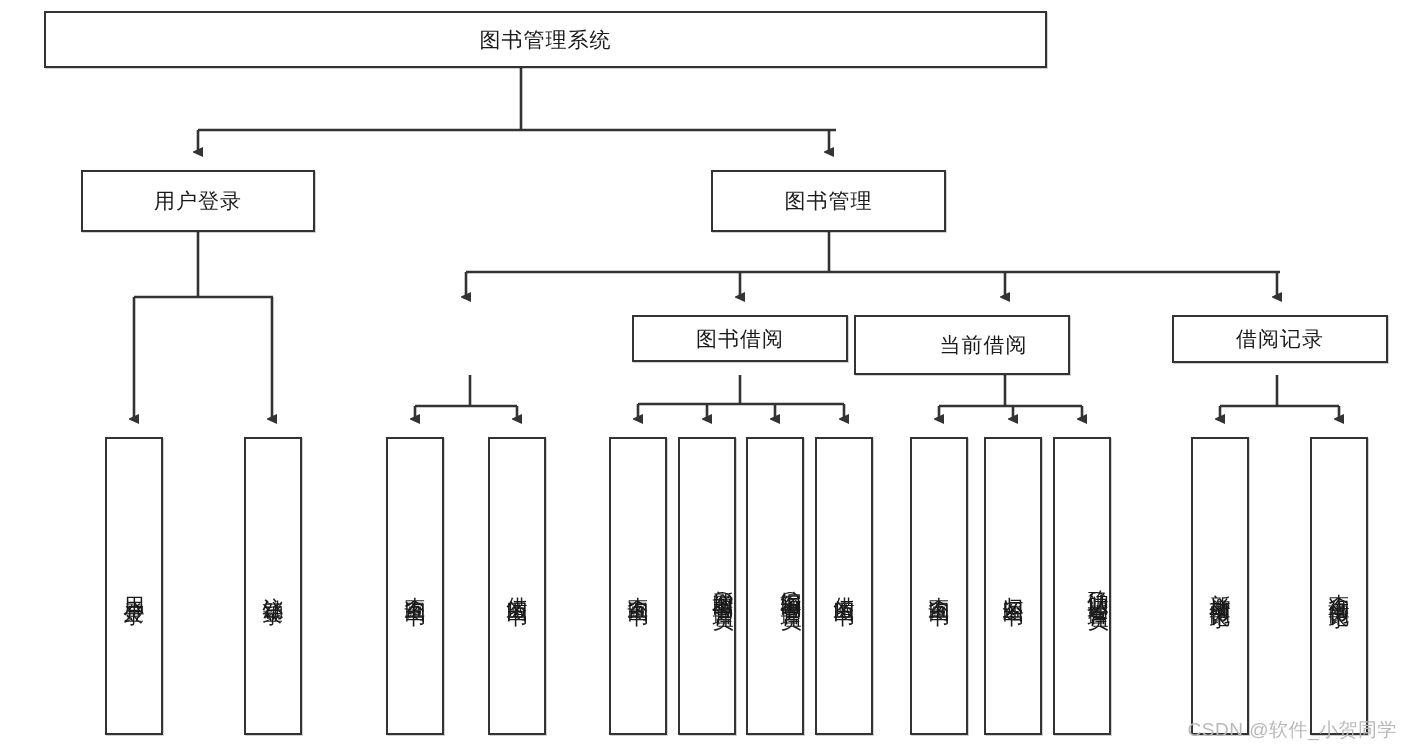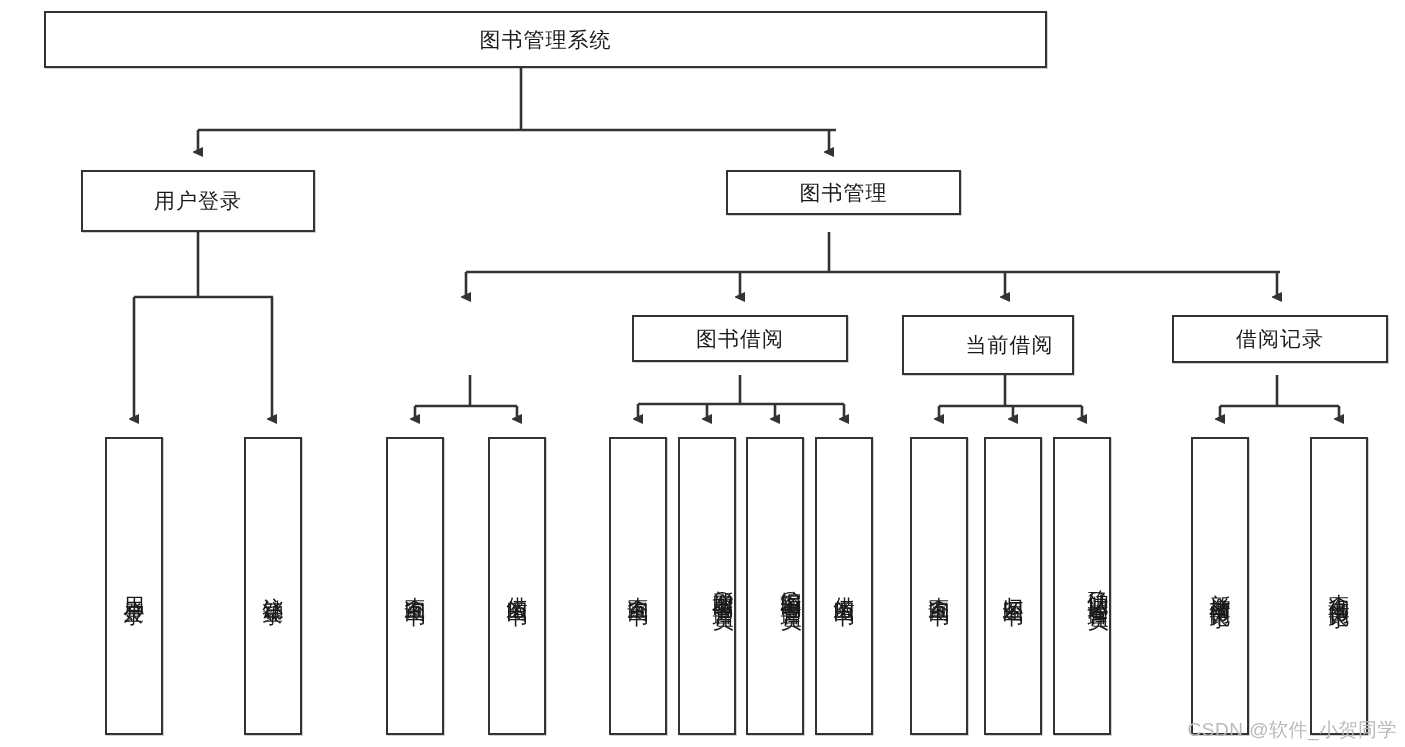--- a/index.html
+++ b/index.html
@@ -124,28 +124,28 @@
     </g>
   </svg>
 
   <div class="node horiz" style="left:20px; top:11px; width:1003px; height:57px;margin-left:24px;">
     <span>图书管理系统</span>
   </div>
 
   <div class="node horiz" style="left:81px; top:170px; width:234px; height:62px;">
     <span>用户登录</span>
   </div>
-  <div class="node horiz" style="left:726px; top:170px; width:235px; height:45px;text-align:right;">
+  <div class="node horiz" style="left:711px; top:170px; width:235px; height:62px;text-align:right;">
     <span>图书管理</span>
   </div>
 
   <div class="node horiz" style="left:632px; top:315px; width:216px; height:47px;">
     <span>图书借阅</span>
   </div>
-  <div class="node horiz" style="left:902px; top:315px; width:172px; height:60px;padding-left:43px;">
+  <div class="node horiz" style="left:854px; top:315px; width:216px; height:60px;padding-left:43px;">
     <span>当前借阅</span>
   </div>
   <div class="node horiz" style="left:1172px; top:315px; width:216px; height:48px;">
     <span>借阅记录</span>
   </div>
 
   <div class="node vert" style="left:105px; top:437px; width:58px; height:298px;">
     <span class="vtext">用户登录</span>
   </div>
   <div class="node vert" style="left:244px; top:437px; width:58px; height:298px;">

